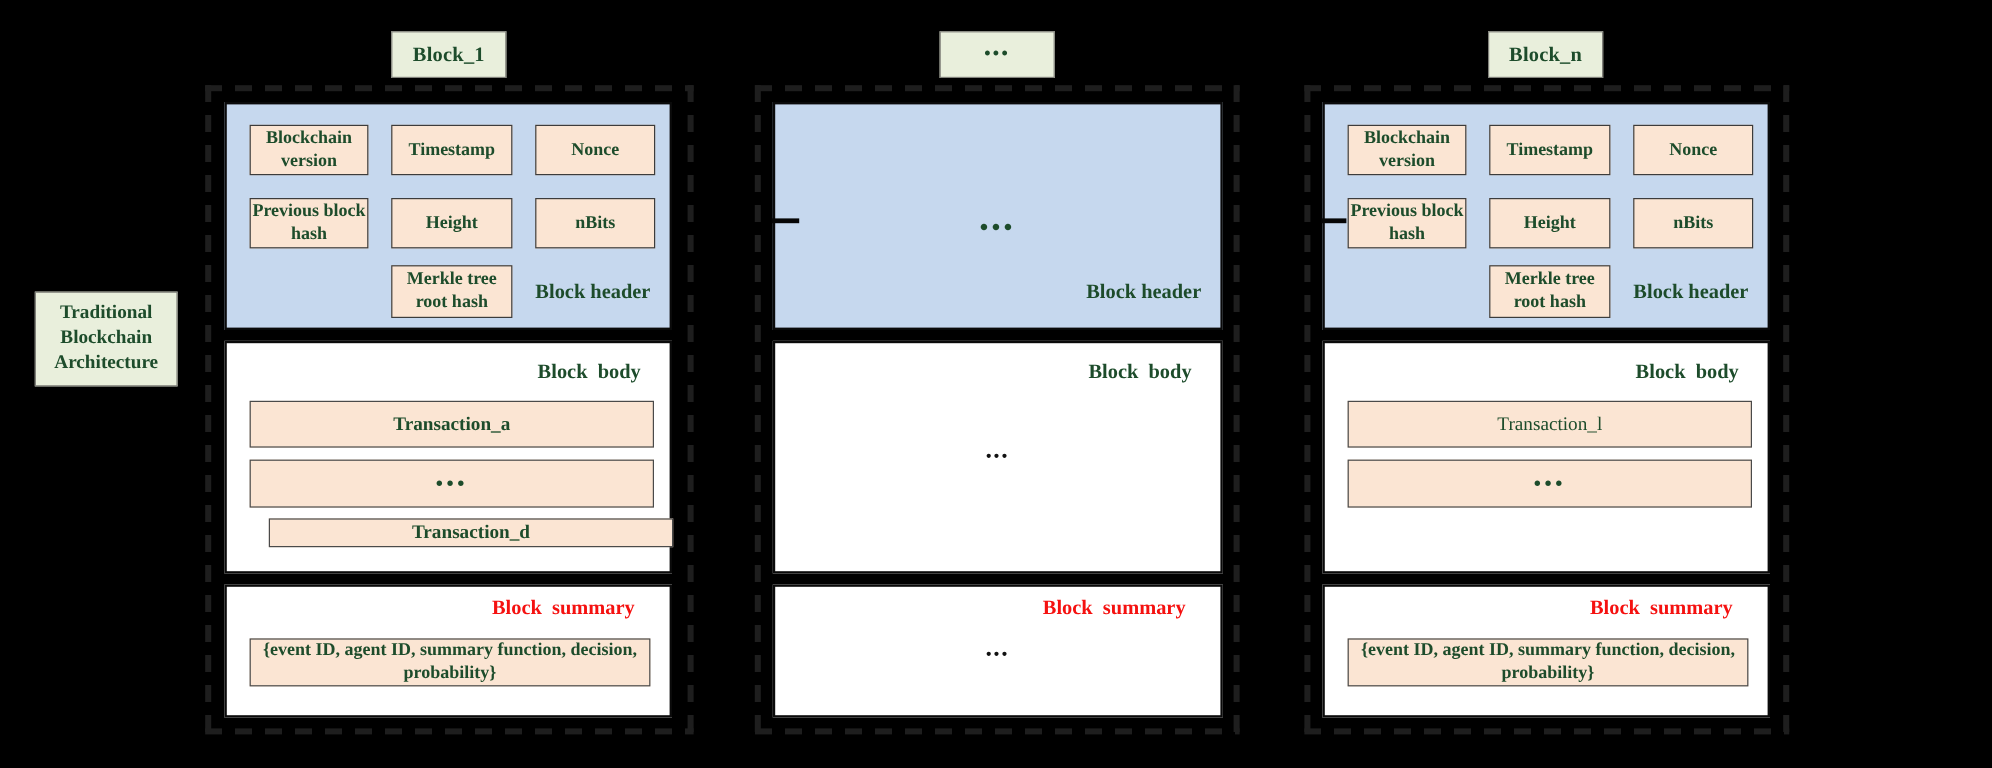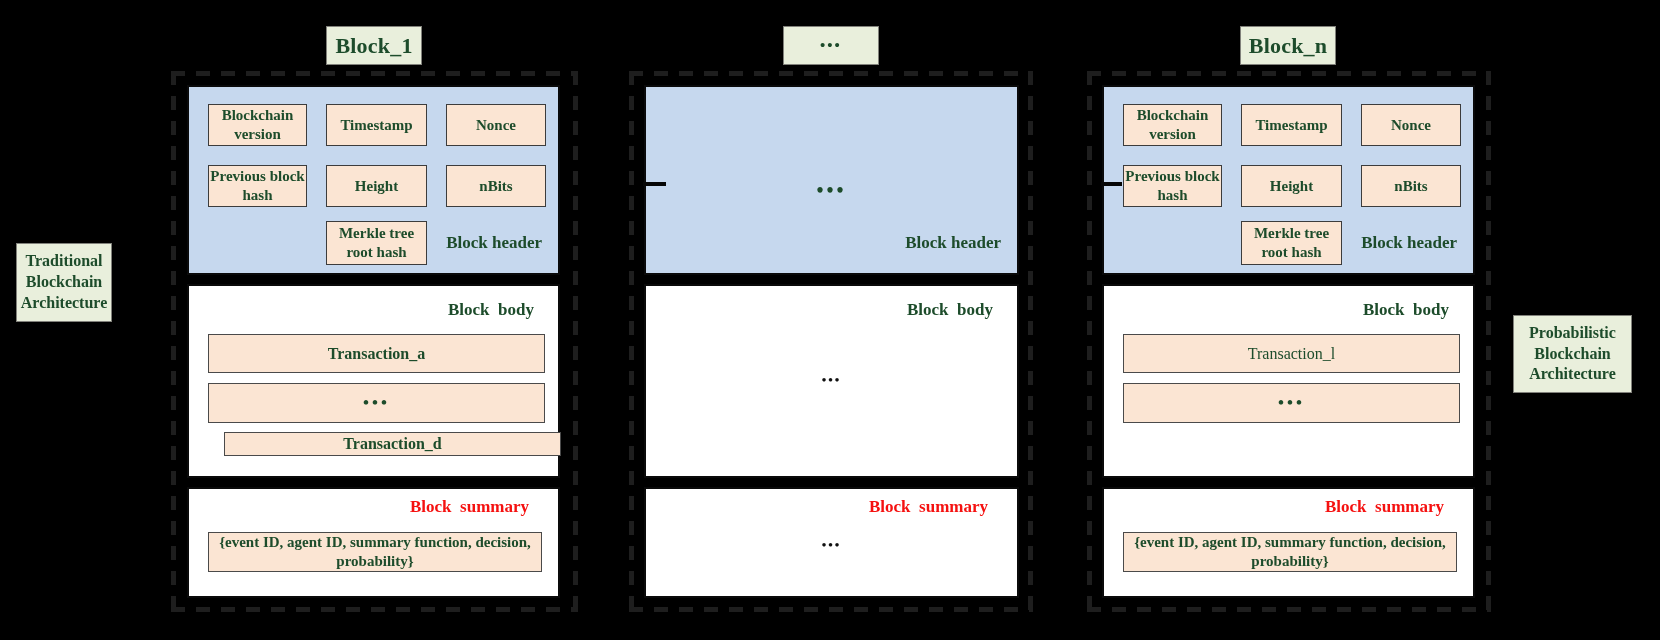--- a/index.html
+++ b/index.html
@@ -15,21 +15,21 @@
   html,body{margin:0;padding:0;background:#000;}
   .stage{
     position:relative;width:1660px;height:640px;background:#000;overflow:hidden;
     font-family:"Liberation Serif","DejaVu Serif",serif;
   }
   
   .tab{
     position:absolute;top:26px;width:96px;height:39px;box-sizing:border-box;
     background:var(--tabfill);border:1px solid var(--tabborder);
     display:flex;align-items:center;justify-content:center;
-    font-size:22px;font-weight:bold;color:var(--green);letter-spacing:.2px;
+    font-size:17px;font-weight:bold;color:var(--green);letter-spacing:.2px;
   }
   .tab.dots{font-size:15px;letter-spacing:2px;}
   
   .side-label{
     position:absolute;box-sizing:border-box;background:var(--tabfill);
     border:1px solid var(--tabborder);
     display:flex;align-items:center;justify-content:center;text-align:center;
     font-size:16px;font-weight:bold;color:var(--green);line-height:1.3;padding:4px;
   }
   
@@ -88,22 +88,21 @@
 </style>
 </head>
 <body>
 
 <div class="stage">
 
   <div class="tab" style="left:326px">Block_1</div>
   <div class="tab dots" style="left:783px">•••</div>
   <div class="tab" style="left:1240px">Block_n</div>
 
-  <div class="side-label" style="left:16px;top:243px;width:96px;height:79px">Traditional Blockchain Architecture</div>
-  <div class="side-label" style="left:1513px;top:315px;width:119px;height:78px">Probabilistic Blockchain Architecture</div>
+  <div class="side-label" style="left:29px;top:243px;width:119px;height:79px">Traditional Blockchain Architecture</div>
 
   <div class="block" style="left:171px;width:407px">
     <div class="dash t"></div>
     <div class="dash b"></div>
     <div class="dash l"></div>
     <div class="dash r"></div>
 
     <section class="hdr" style="left:16px;width:373px">
       <div class="field f0">Blockchain version</div>
       <div class="field f1">Timestamp</div>

